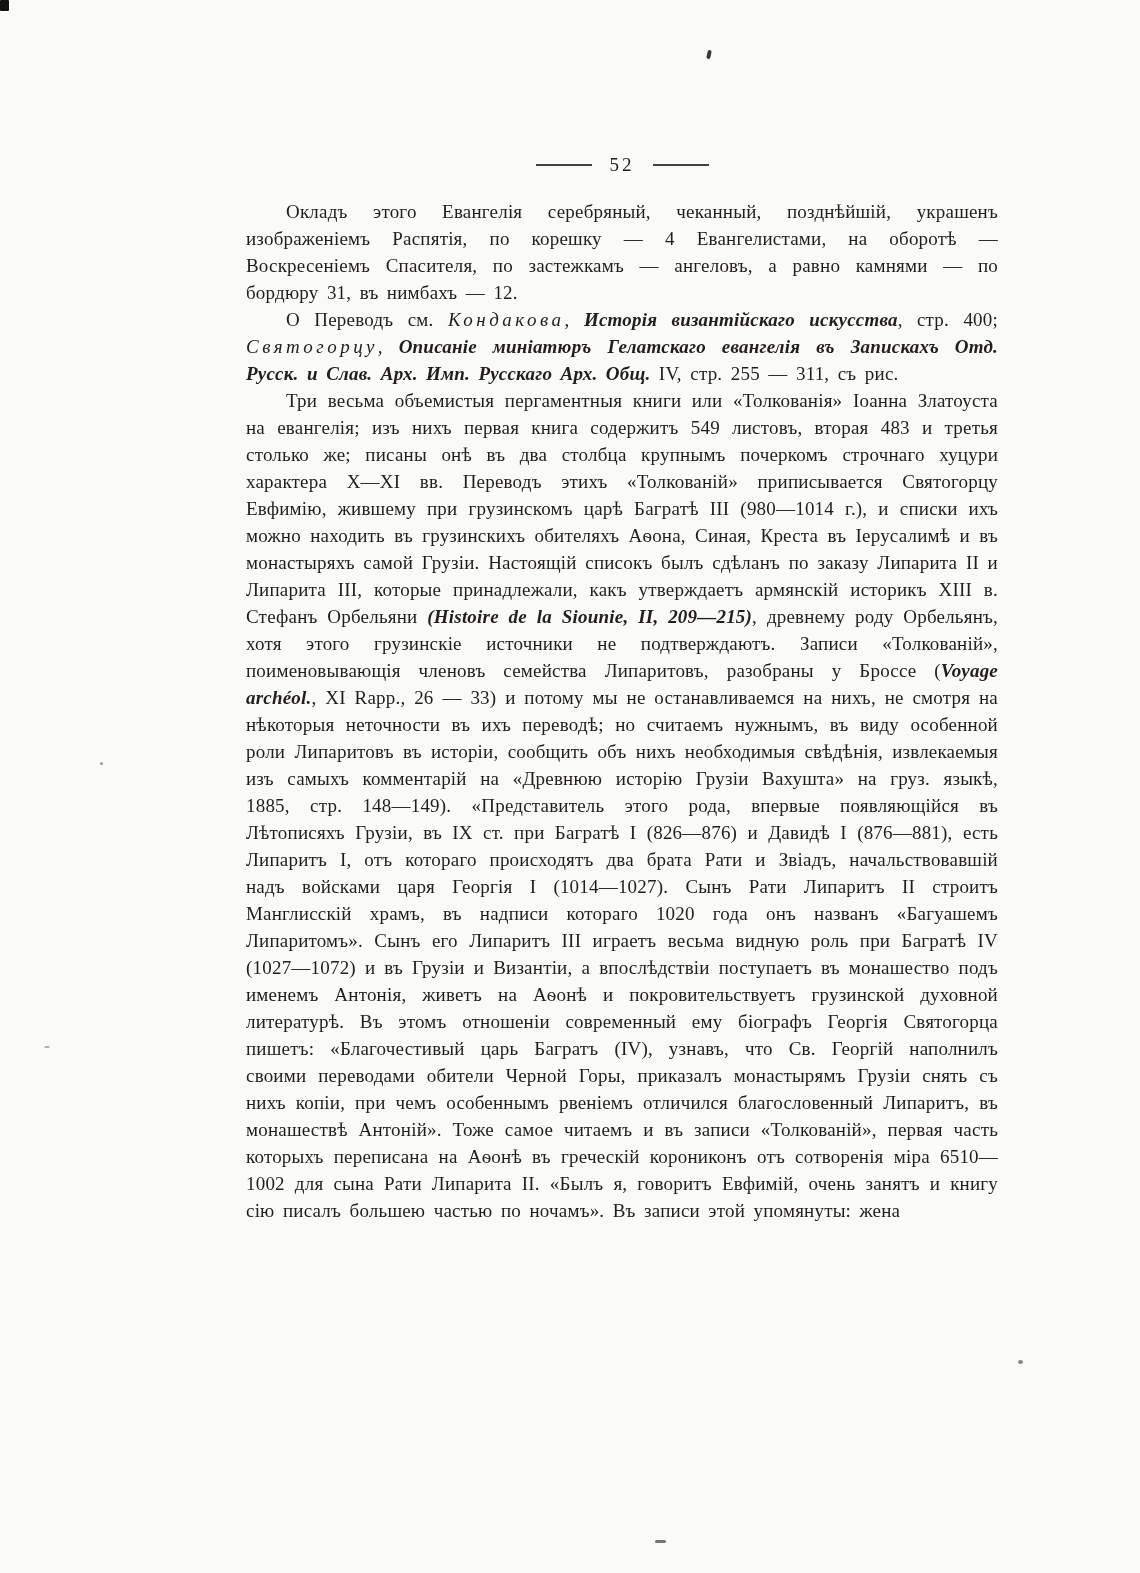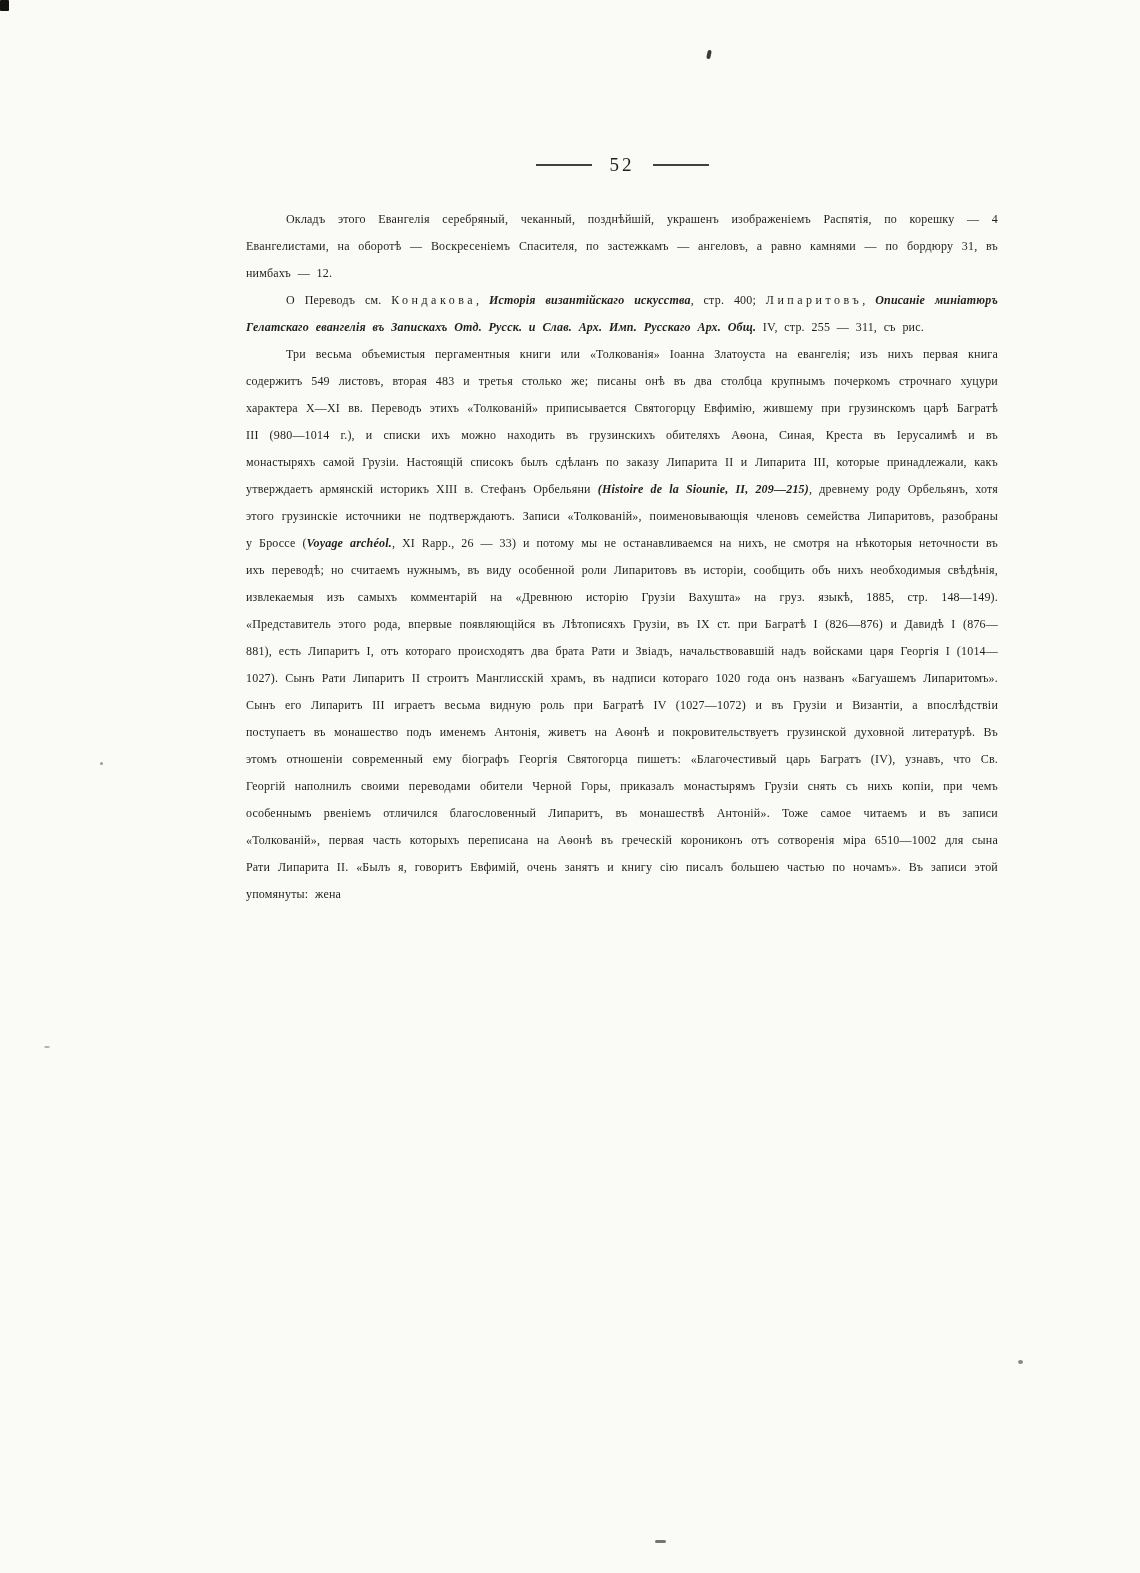--- a/index.html
+++ b/index.html
@@ -21,45 +21,45 @@
     position: absolute;
     left: 246px;
     top: 155px;
     width: 752px;
   }
   .pagehead {
     display: flex;
     align-items: center;
     justify-content: center;
     gap: 18px;
-    margin-bottom: 32px;
+    margin-bottom: 24px;
   }
   .rule {
     display: inline-block;
     width: 56px;
     height: 2px;
     background: currentColor;
     opacity: 0.85;
   }
   .pagenum {
     font-size: 19px;
     letter-spacing: 3px;
     line-height: 1;
   }
   .body-text p {
     margin: 0;
-    font-size: 12px;
+    font-size: 19px;
     line-height: 27px;
     text-align: justify;
     text-indent: 40px;
     word-spacing: 3.5px;
     letter-spacing: 0.2px;
   }
   .it { font-style: italic; font-weight: bold; }
-  .sp { letter-spacing: 3.5px; }
+  .sp { letter-spacing: 3.5px; font-style: italic; }
   .speck {
     position: absolute;
     background: #3a3a3a;
     border-radius: 50%;
   }
   .speck.corner { border-radius: 1px; background: #15130f; }
 </style>
 </head>
 <body>
 
@@ -68,21 +68,21 @@
   <div class="text-col">
 
     <div class="pagehead">
       <span class="rule"></span>
       <span class="pagenum">52</span>
       <span class="rule"></span>
     </div>
 
     <div class="body-text">
         <p><span>Окладъ этого Евангелія серебряный, чеканный, позднѣйшій, украшенъ изображеніемъ Распятія, по корешку — 4 Евангелистами, на оборотѣ — Воскресеніемъ Спасителя, по застежкамъ — ангеловъ, а равно камнями — по бордюру 31, въ нимбахъ — 12.</span></p>
-        <p><span>О Переводъ см. </span><span class="sp">Кондакова</span><span>, </span><span class="it">Исторія византійскаго искусства</span><span>, стр. 400; </span><span class="sp">Липаритовъ</span><span>, </span><span class="it">Описаніе миніатюръ Гелатскаго евангелія въ Запискахъ Отд. Русск. и Слав. Арх. Имп. Русскаго Арх. Общ.</span><span> IV, стр. 255 — 311, съ рис.</span></p>
+        <p><span>О Переводъ см. </span><span class="sp">Кондакова</span><span>, </span><span class="it">Исторія византійскаго искусства</span><span>, стр. 400; </span><span class="sp">Святогорцу</span><span>, </span><span class="it">Описаніе миніатюръ Гелатскаго евангелія въ Запискахъ Отд. Русск. и Слав. Арх. Имп. Русскаго Арх. Общ.</span><span> IV, стр. 255 — 311, съ рис.</span></p>
         <p><span>Три весьма объемистыя пергаментныя книги или «Толкованія» Іоанна Златоуста на евангелія; изъ нихъ первая книга содержитъ 549 листовъ, вторая 483 и третья столько же; писаны онѣ въ два столбца крупнымъ почеркомъ строчнаго хуцури характера X—XI вв. Переводъ этихъ «Толкованій» приписывается Святогорцу Евфимію, жившему при грузинскомъ царѣ Багратѣ III (980—1014 г.), и списки ихъ можно находить въ грузинскихъ обителяхъ Аѳона, Синая, Креста въ Іерусалимѣ и въ монастыряхъ самой Грузіи. Настоящій списокъ былъ сдѣланъ по заказу Липарита II и Липарита III, которые принадлежали, какъ утверждаетъ армянскій историкъ XIII в. Стефанъ Орбельяни </span><span class="it">(Histoire de la Siounie, II, 209—215)</span><span>, древнему роду Орбельянъ, хотя этого грузинскіе источники не подтверждаютъ. Записи «Толкованій», поименовывающія членовъ семейства Липаритовъ, разобраны у Броссе (</span><span class="it">Voyage archéol.</span><span>, XI Rapp., 26 — 33) и потому мы не останавливаемся на нихъ, не смотря на нѣкоторыя неточности въ ихъ переводѣ; но считаемъ нужнымъ, въ виду особенной роли Липаритовъ въ исторіи, сообщить объ нихъ необходимыя свѣдѣнія, извлекаемыя изъ самыхъ комментарій на «Древнюю исторію Грузіи Вахушта» на груз. языкѣ, 1885, стр. 148—149). «Представитель этого рода, впервые появляющійся въ Лѣтописяхъ Грузіи, въ IX ст. при Багратѣ I (826—876) и Давидѣ I (876—881), есть Липаритъ I, отъ котораго происходятъ два брата Рати и Звіадъ, начальствовавшій надъ войсками царя Георгія I (1014—1027). Сынъ Рати Липаритъ II строитъ Манглисскій храмъ, въ надписи котораго 1020 года онъ названъ «Багуашемъ Липаритомъ». Сынъ его Липаритъ III играетъ весьма видную роль при Багратѣ IV (1027—1072) и въ Грузіи и Византіи, а впослѣдствіи поступаетъ въ монашество подъ именемъ Антонія, живетъ на Аѳонѣ и покровительствуетъ грузинской духовной литературѣ. Въ этомъ отношеніи современный ему біографъ Георгія Святогорца пишетъ: «Благочестивый царь Багратъ (IV), узнавъ, что Св. Георгій наполнилъ своими переводами обители Черной Горы, приказалъ монастырямъ Грузіи снять съ нихъ копіи, при чемъ особеннымъ рвеніемъ отличился благословенный Липаритъ, въ монашествѣ Антоній». Тоже самое читаемъ и въ записи «Толкованій», первая часть которыхъ переписана на Аѳонѣ въ греческій корониконъ отъ сотворенія міра 6510—1002 для сына Рати Липарита II. «Былъ я, говоритъ Евфимій, очень занятъ и книгу сію писалъ большею частью по ночамъ». Въ записи этой упомянуты: жена</span></p>
       </div>
 
   </div>
 
   <div class="speck corner" style="left:0; top:8; width:9px; height:11px;"></div>
   <div class="speck" style="left:707px; top:50px; width:4px; height:9px; border-radius:2px; transform:rotate(12deg);"></div>
   <div class="speck" style="left:1018px; top:1360px; width:5px; height:4px; opacity:.6;"></div>
   <div class="speck" style="left:655px; top:1540px; width:11px; height:3px; opacity:.7; border-radius:2px;"></div>
   <div class="speck" style="left:100px; top:762px; width:3px; height:3px; opacity:.5;"></div>

